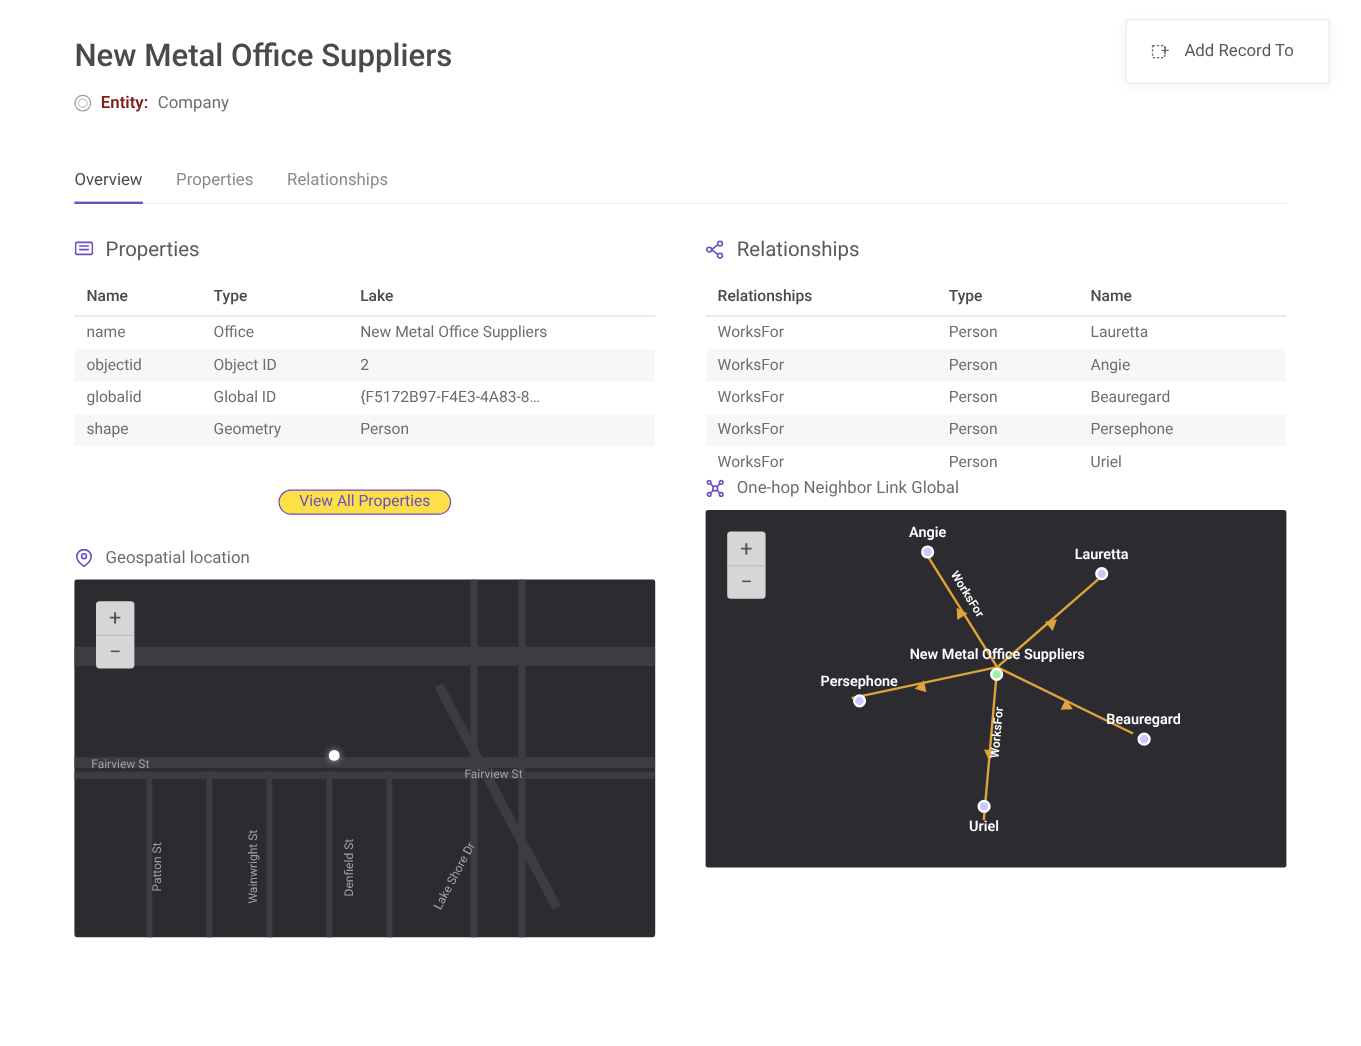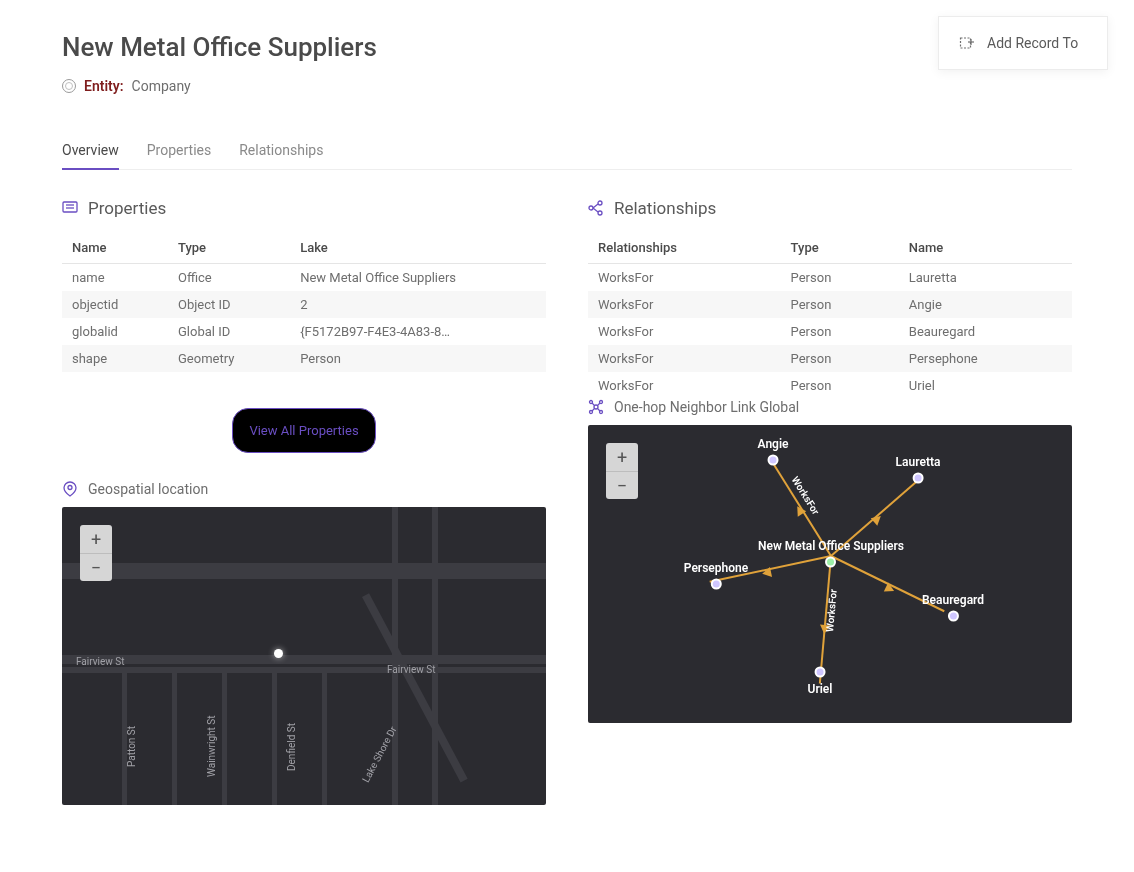--- a/index.html
+++ b/index.html
@@ -126,23 +126,23 @@
     max-width: 160px;
   }
   table.data-table tbody tr:nth-child(even) td { background: #f7f7f7; }
   .link { color: #6a4ec2; cursor: pointer; }
 
   .pill-btn-wrap { text-align: center; margin: 36px 0 28px 0; }
   .pill-btn {
     display: inline-block;
     border: 1px solid #6a4ec2;
     color: #6a4ec2;
-    background: #000000;
+    background: #fde047;
     border-radius: 16px;
-    padding: 14px 16px;
+    padding: 2px 16px;
     font-size: 13px;
     cursor: pointer;
   }
 
   
   .panel-header {
     display:flex; align-items:center; gap:10px; margin-bottom: 10px;
   }
   .panel-header .ptitle { color: #6e6e6e; font-size: 14px; }
   .panel-header .picon { width:16px; height:16px; display:flex; align-items:center; justify-content:center; }

